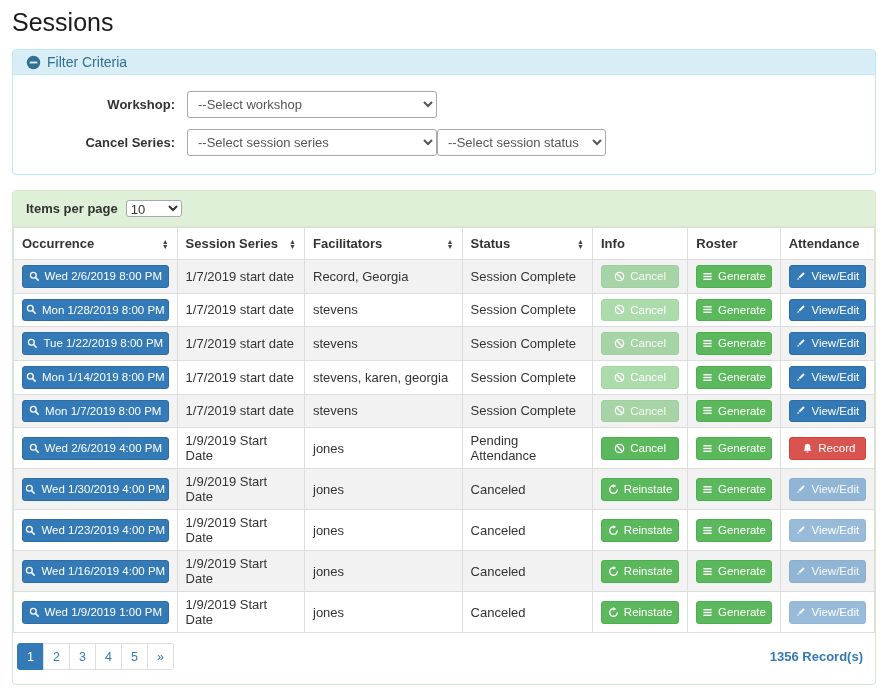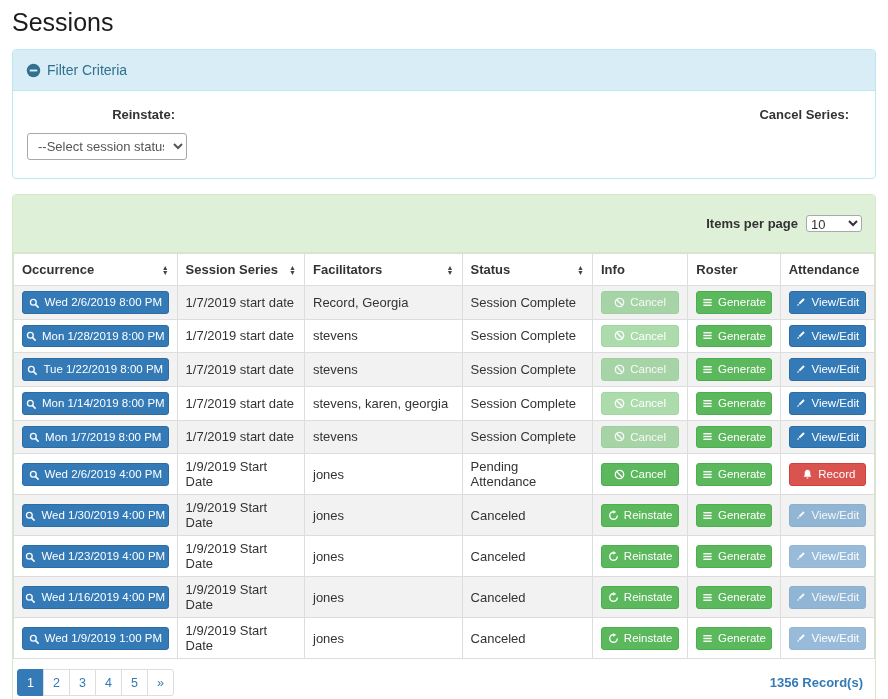--- a/index.html
+++ b/index.html
@@ -22,21 +22,21 @@
   .panel-info > .panel-heading {
     background: #d9edf7; color: #31708f;
     border-bottom: 1px solid #bce8f1;
   }
   .panel-success { border-color: #d6e9c6; }
   .panel-success > .panel-heading {
     background: #dff0d8; color: #3c763d;
     border-bottom: 1px solid #d6e9c6;
   }
   .panel-heading {
-    padding: 12px 13px; font-size: 14px;
+    padding: 4px 13px; font-size: 14px;
     border-radius: 3px 3px 0 0;
     display: flex; align-items: center;
   }
   .panel-heading .collapse-icon { display: inline-flex; margin-right: 6px; cursor: pointer; }
 
   
   .panel-body { padding: 16px 14px 18px 14px; }
   .filter-grid {
     display: grid;
     grid-template-columns: 160px 250px 1fr 255px;
@@ -47,21 +47,21 @@
     font-weight: bold; font-size: 13px; color: #333;
   }
   select.form-control {
     width: 100%; height: 27px;
     font-family: inherit; font-size: 13px; color: #555;
     border: 1px solid #a9a9a9; border-radius: 3px;
     background: #fff; padding: 2px 6px;
   }
 
   
-  .green-heading { justify-content: flex-end; padding: 20px 13px; }
+  .green-heading { padding: 9px 13px; }
   .ipp-label { font-weight: bold; color: #333; font-size: 13px; margin-right: 8px; }
   select.ipp-select {
     width: 56px; height: 17px;
     font-family: inherit; font-size: 13px; color: #333;
     border: 1px solid #a9a9a9; border-radius: 3px; background: #fff;
   }
 
   
   table.sessions-table { width: 100%; border-collapse: collapse; table-layout: fixed; border-radius: 17px; }
   .sessions-table th, .sessions-table td {
@@ -86,21 +86,21 @@
   }
 
   
   .btn {
     display: inline-flex; align-items: center; justify-content: center; gap: 5px;
     width: 100%; border-radius: 3px; border: 1px solid transparent;
     color: #fff; font-family: inherit; font-size: 11.5px;
     padding: 4px 5px; cursor: pointer; white-space: nowrap; line-height: 1.1;
   }
   .btn .bicon { display: inline-flex; align-items: center; }
-  .btn-occ     { background: #337ab7; border-color: #2e6da4; align-items: flex-end; }
+  .btn-occ     { background: #337ab7; border-color: #2e6da4; }
   .btn-success { background: #5cb85c; border-color: #4cae4c; align-items: center; }
   .btn-primary { background: #337ab7; border-color: #2e6da4; }
   .btn-danger  { background: #d9534f; border-color: #d43f3a; padding-left: 8px; }
   .btn.disabled { opacity: 0.5; cursor: default; }
 
   
   .table-footer {
     display: flex; align-items: center; justify-content: space-between;
     padding: 10px 8px 14px 4px;
   }
@@ -128,25 +128,31 @@
       <span class="collapse-icon">
         <svg viewBox="0 0 16 16" width="15" height="15" aria-hidden="true">
           <circle cx="8" cy="8" r="7.2" fill="#31708f"></circle>
           <rect x="4" y="7" width="8" height="2" fill="#d9edf7"></rect>
         </svg>
       </span>
       <span>Filter Criteria</span>
     </div>
     <div class="panel-body">
       <div class="filter-grid">
-        <label class="filter-label">Reinstate:</label>
+        <label class="filter-label">Workshop:</label>
+        <select class="form-control">
+          <option>--Select workshop</option>
+        </select>
         <span></span>
           <span></span>
 
         <label class="filter-label">Cancel Series:</label>
+        <select class="form-control">
+          <option>--Select session series</option>
+        </select>
 
         <select class="form-control">
           <option>--Select session status</option>
         </select>
       </div>
     </div>
   </div>
 
   <div class="panel panel-success">
     <div class="panel-heading green-heading">

